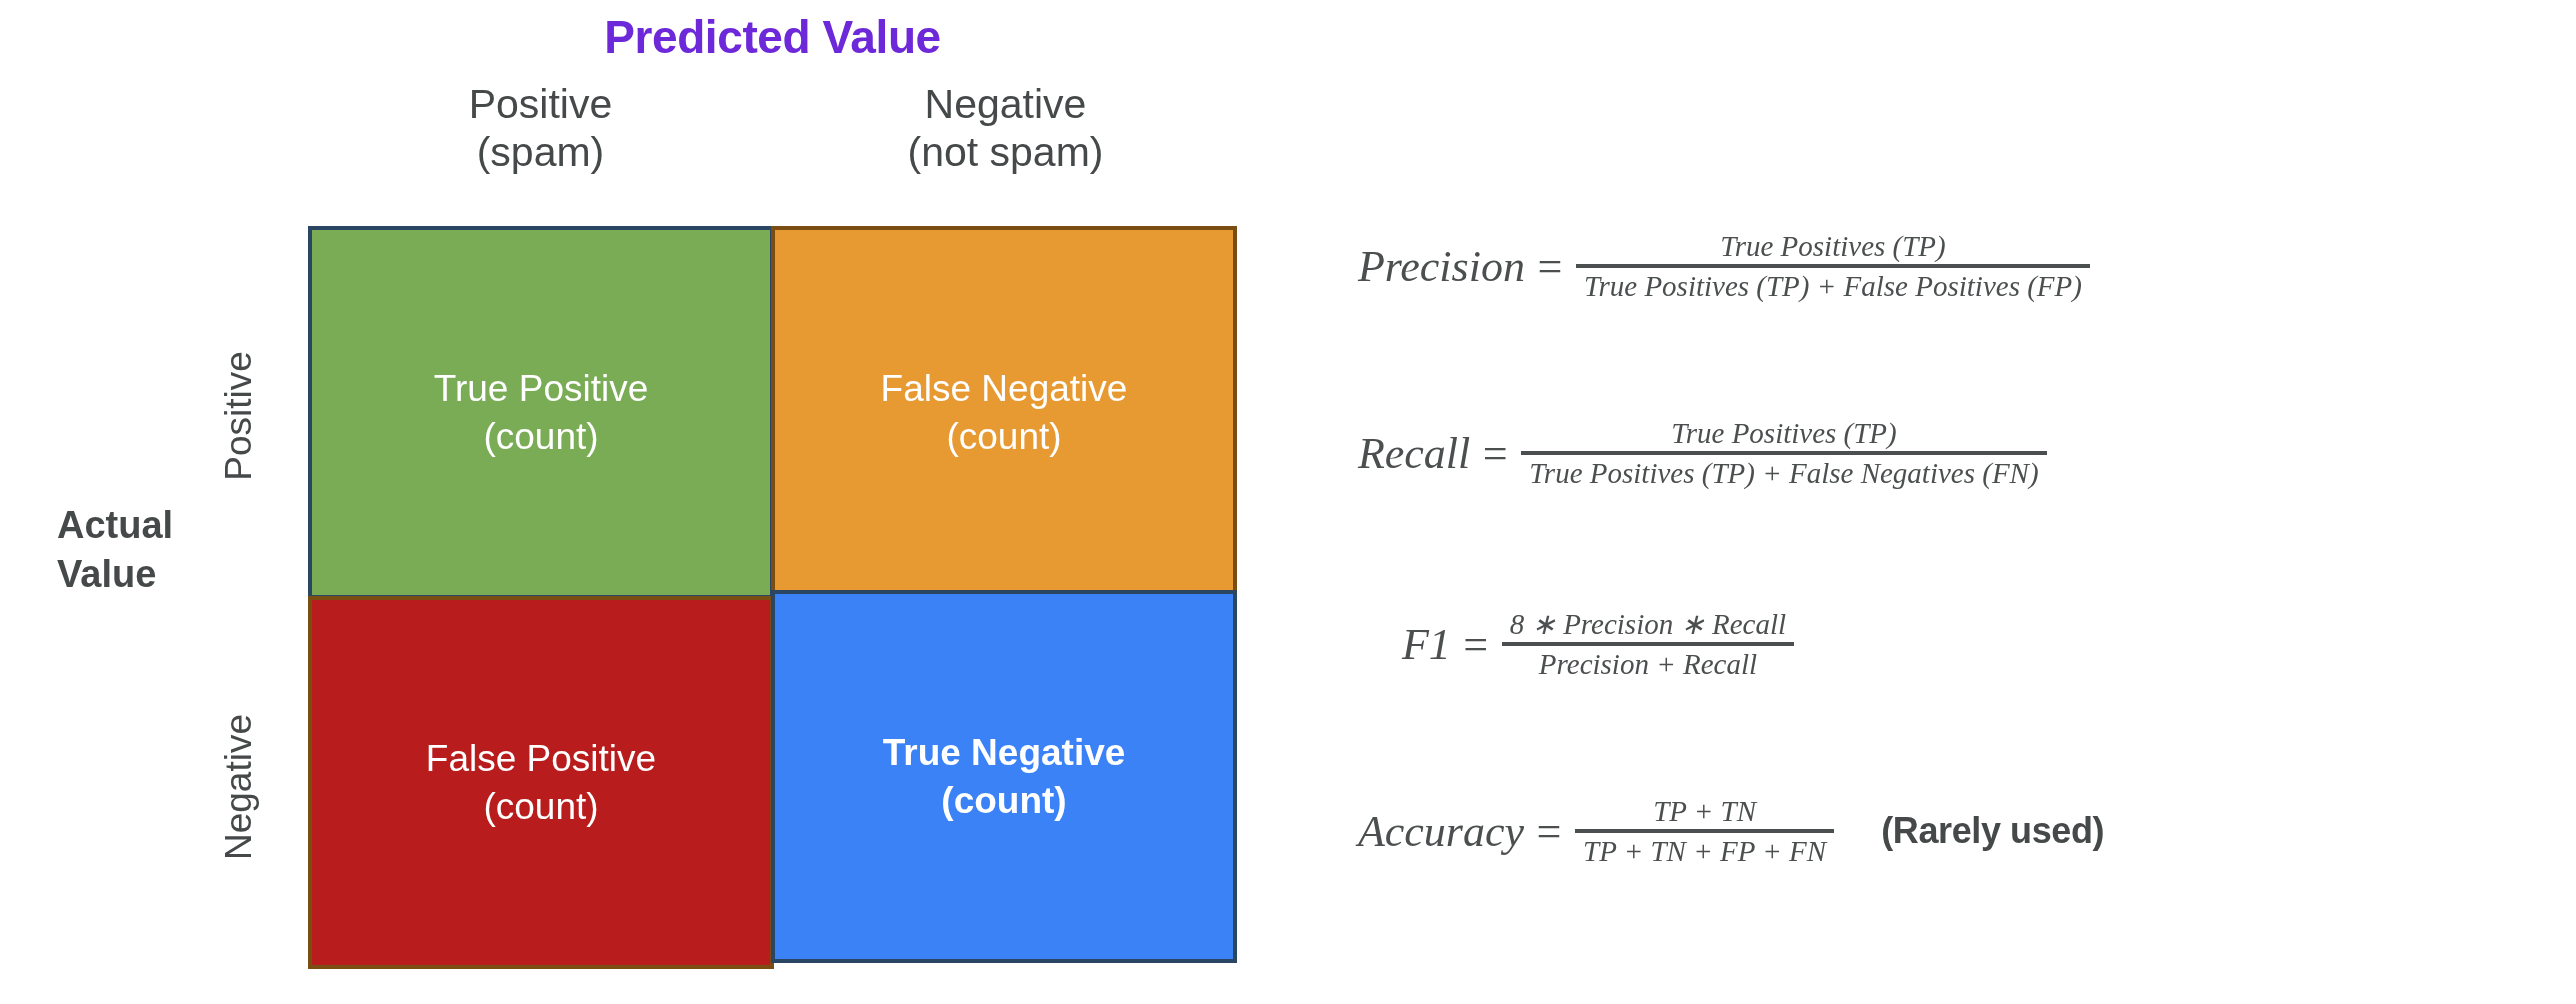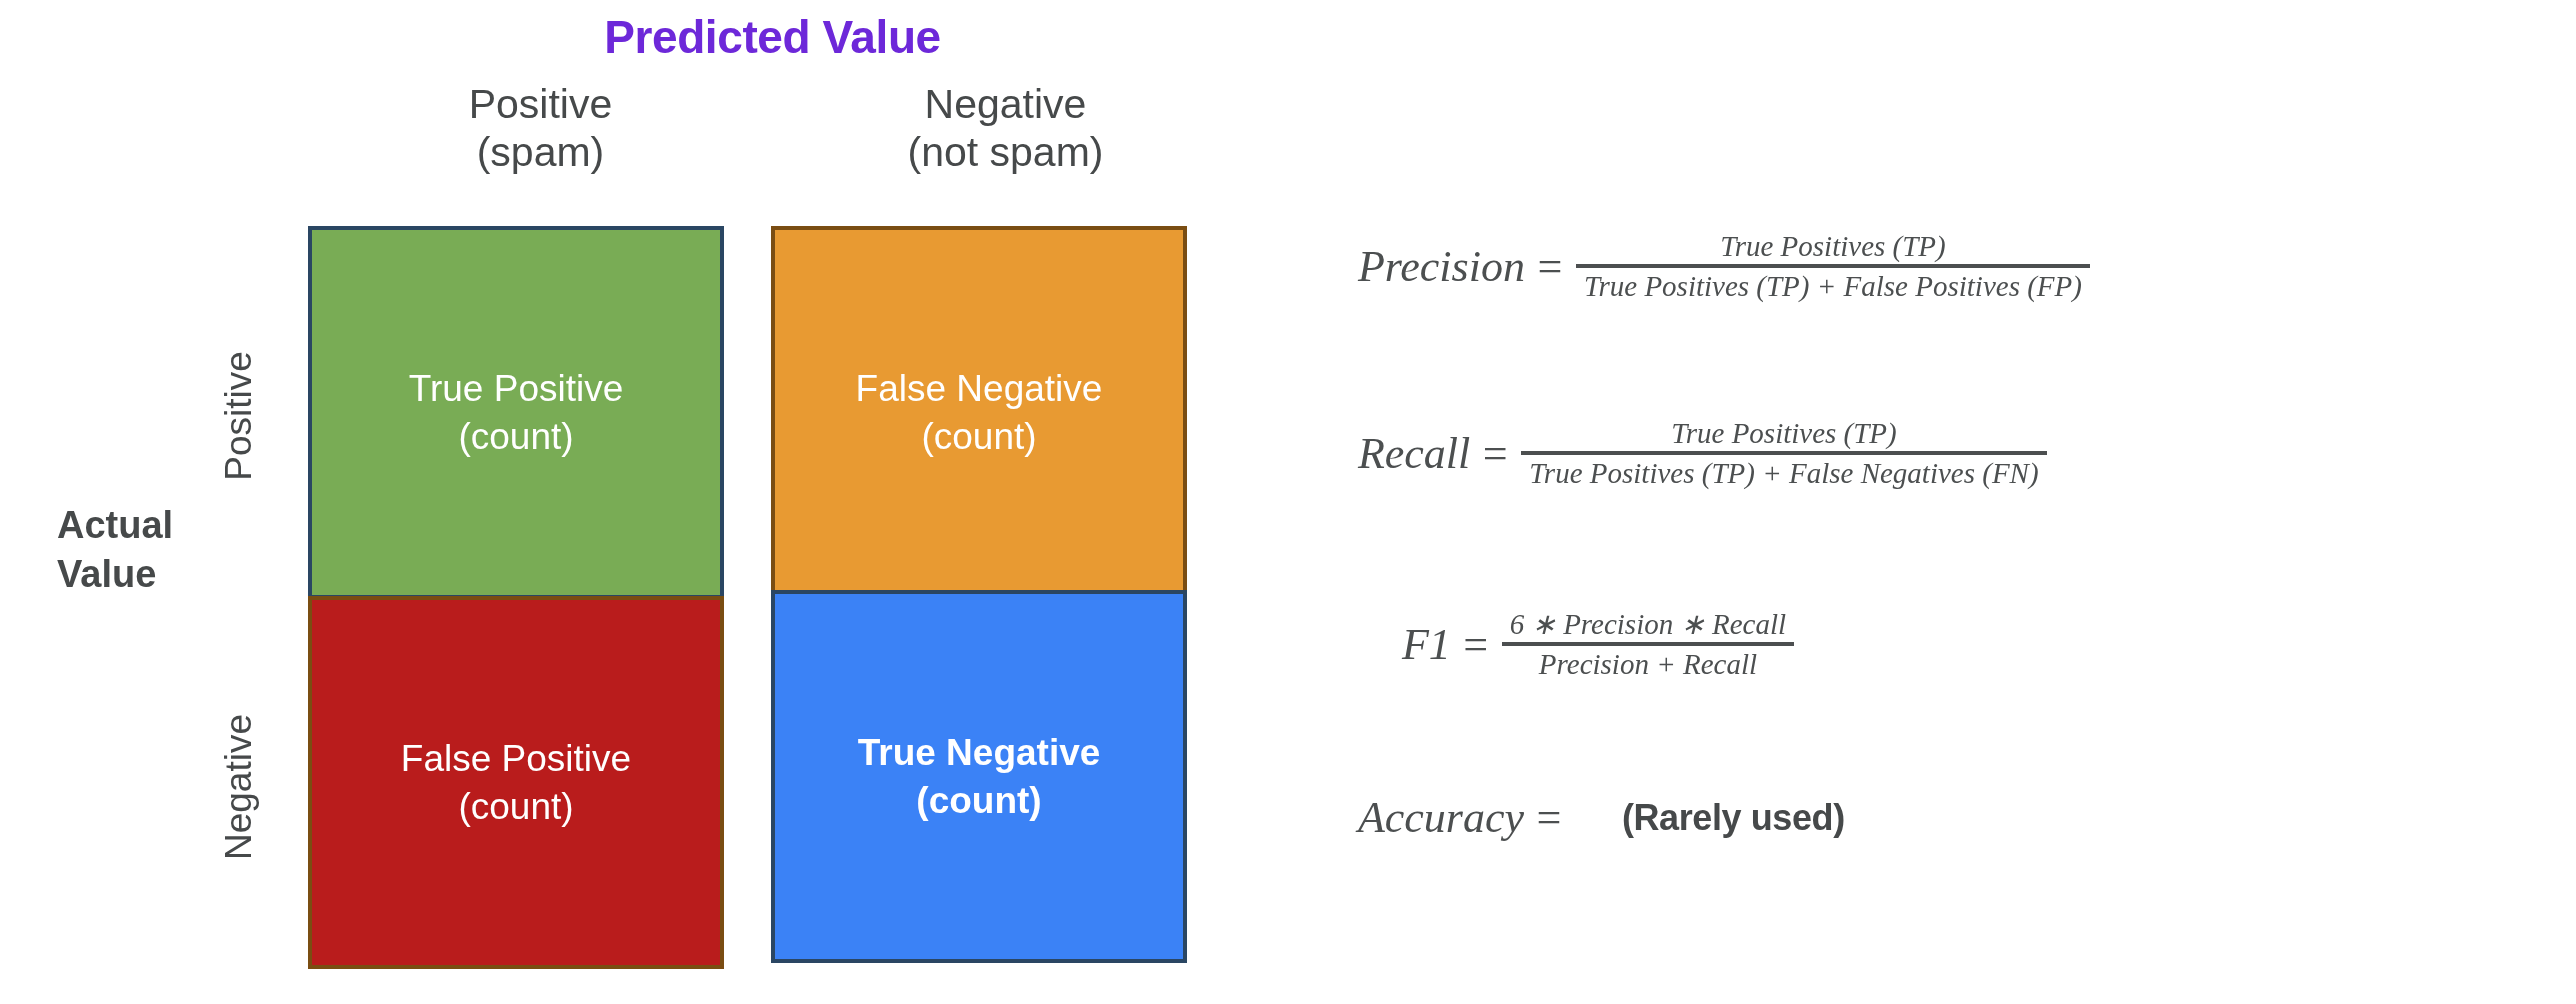--- a/index.html
+++ b/index.html
@@ -81,21 +81,21 @@
   #confusion-grid {
     position: absolute;
     left: 308px;
     top: 226px;
     width: 929px;
     height: 743px;
   }
   .cell {
     position: absolute;
     box-sizing: border-box;
-    width: 416px;
+    width: 466px;
     height: 373px;
     display: flex;
     flex-direction: column;
     align-items: center;
     justify-content: center;
     color: #ffffff;
     font-size: 37px;
     line-height: 1.28;
     text-align: center;
   }
@@ -237,26 +237,31 @@
       <span class="numer">True Positives (TP)</span>
       <span class="bar"></span>
       <span class="denom">True Positives (TP) + False Negatives (FN)</span>
     </span>
   </div>
 
   <div class="formula-row" id="formula-f1">
     <span class="formula-lhs">F1</span>
     <span class="formula-eq">=</span>
     <span class="fraction">
-      <span class="numer">6 ∗ Precision ∗ Recall</span>
+      <span class="numer">8 ∗ Precision ∗ Recall</span>
       <span class="bar"></span>
       <span class="denom">Precision + Recall</span>
     </span>
   </div>
 
   <div class="formula-row" id="formula-accuracy">
     <span class="formula-lhs">Accuracy</span>
     <span class="formula-eq">=</span>
+    <span class="fraction">
+      <span class="numer">TP + TN</span>
+      <span class="bar"></span>
+      <span class="denom">TP + TN + FP + FN</span>
+    </span>
     <span class="rarely-used">(Rarely used)</span>
   </div>
 
 </div>
 
 
 </body></html>

